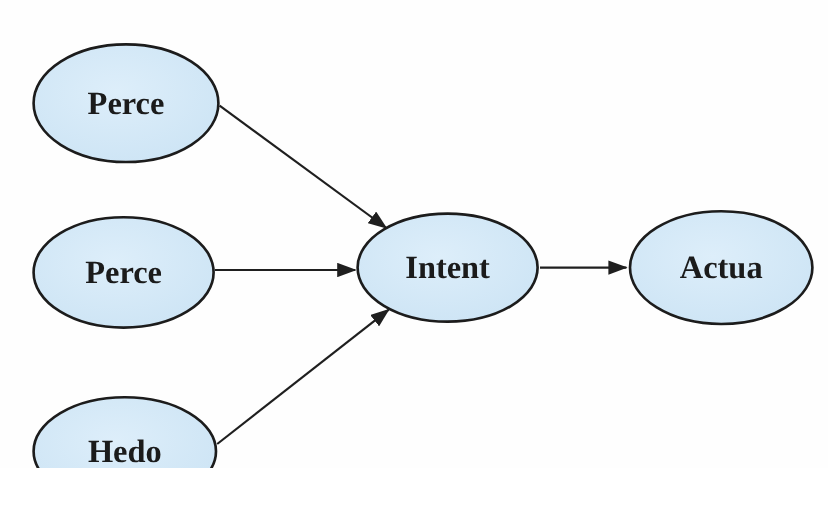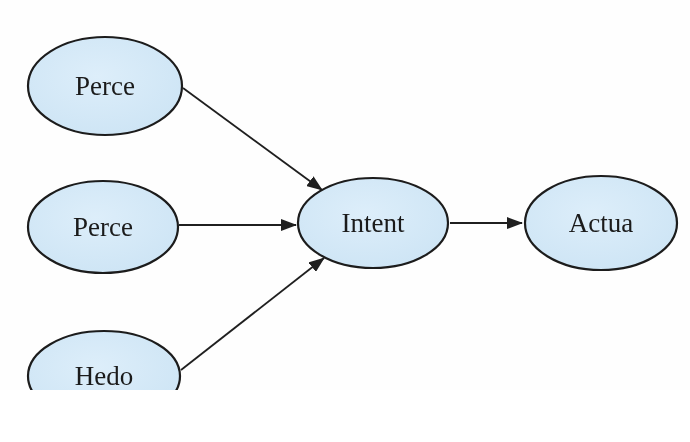--- a/index.html
+++ b/index.html
@@ -7,20 +7,21 @@
     padding: 0;
     background: #ffffff;
   }
   .figure-canvas {
     position: relative;
     width: 690px;
     height: 390px;
     background: var(--color-background, #fefefe);
     overflow: hidden;
     font-family: "Liberation Serif", "DejaVu Serif", serif;
+    font-weight: bold;
   }
   svg { display: block; }
   .node-shape {
     fill: var(--color-node-fill, #cfe6f6);
     stroke: var(--color-node-stroke, #1c1c1c);
     stroke-width: 2.2;
   }
   .node-label {
     fill: var(--color-label, #1b1b1b);
     font-family: "Liberation Serif", "DejaVu Serif", serif;

